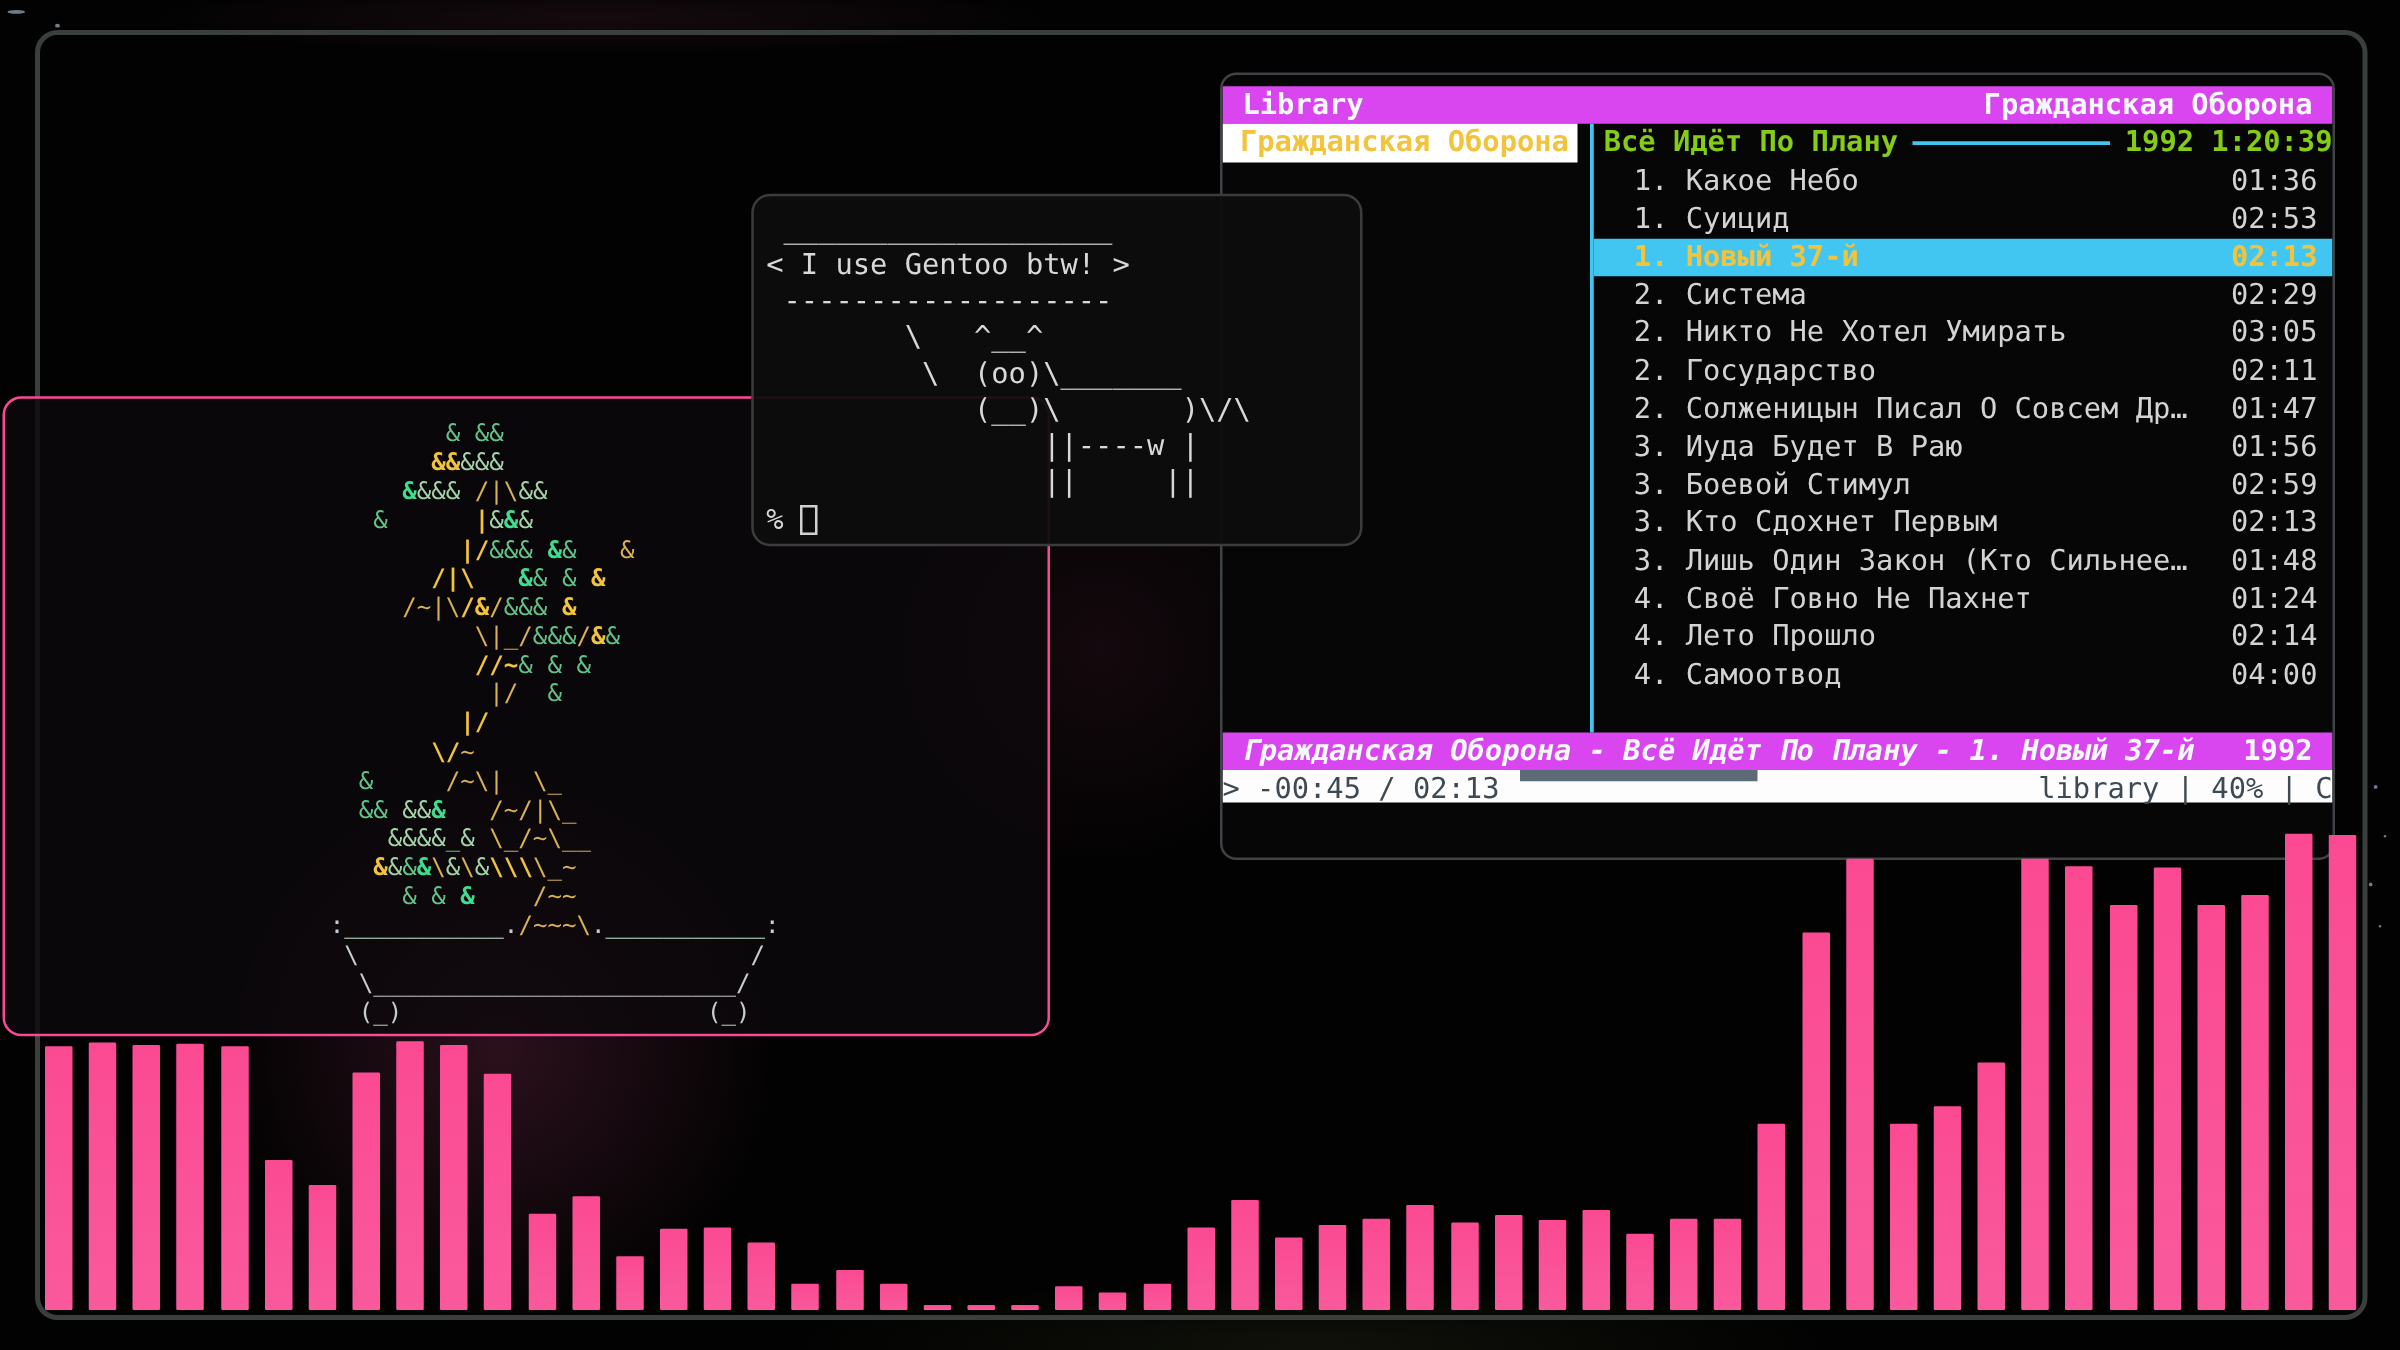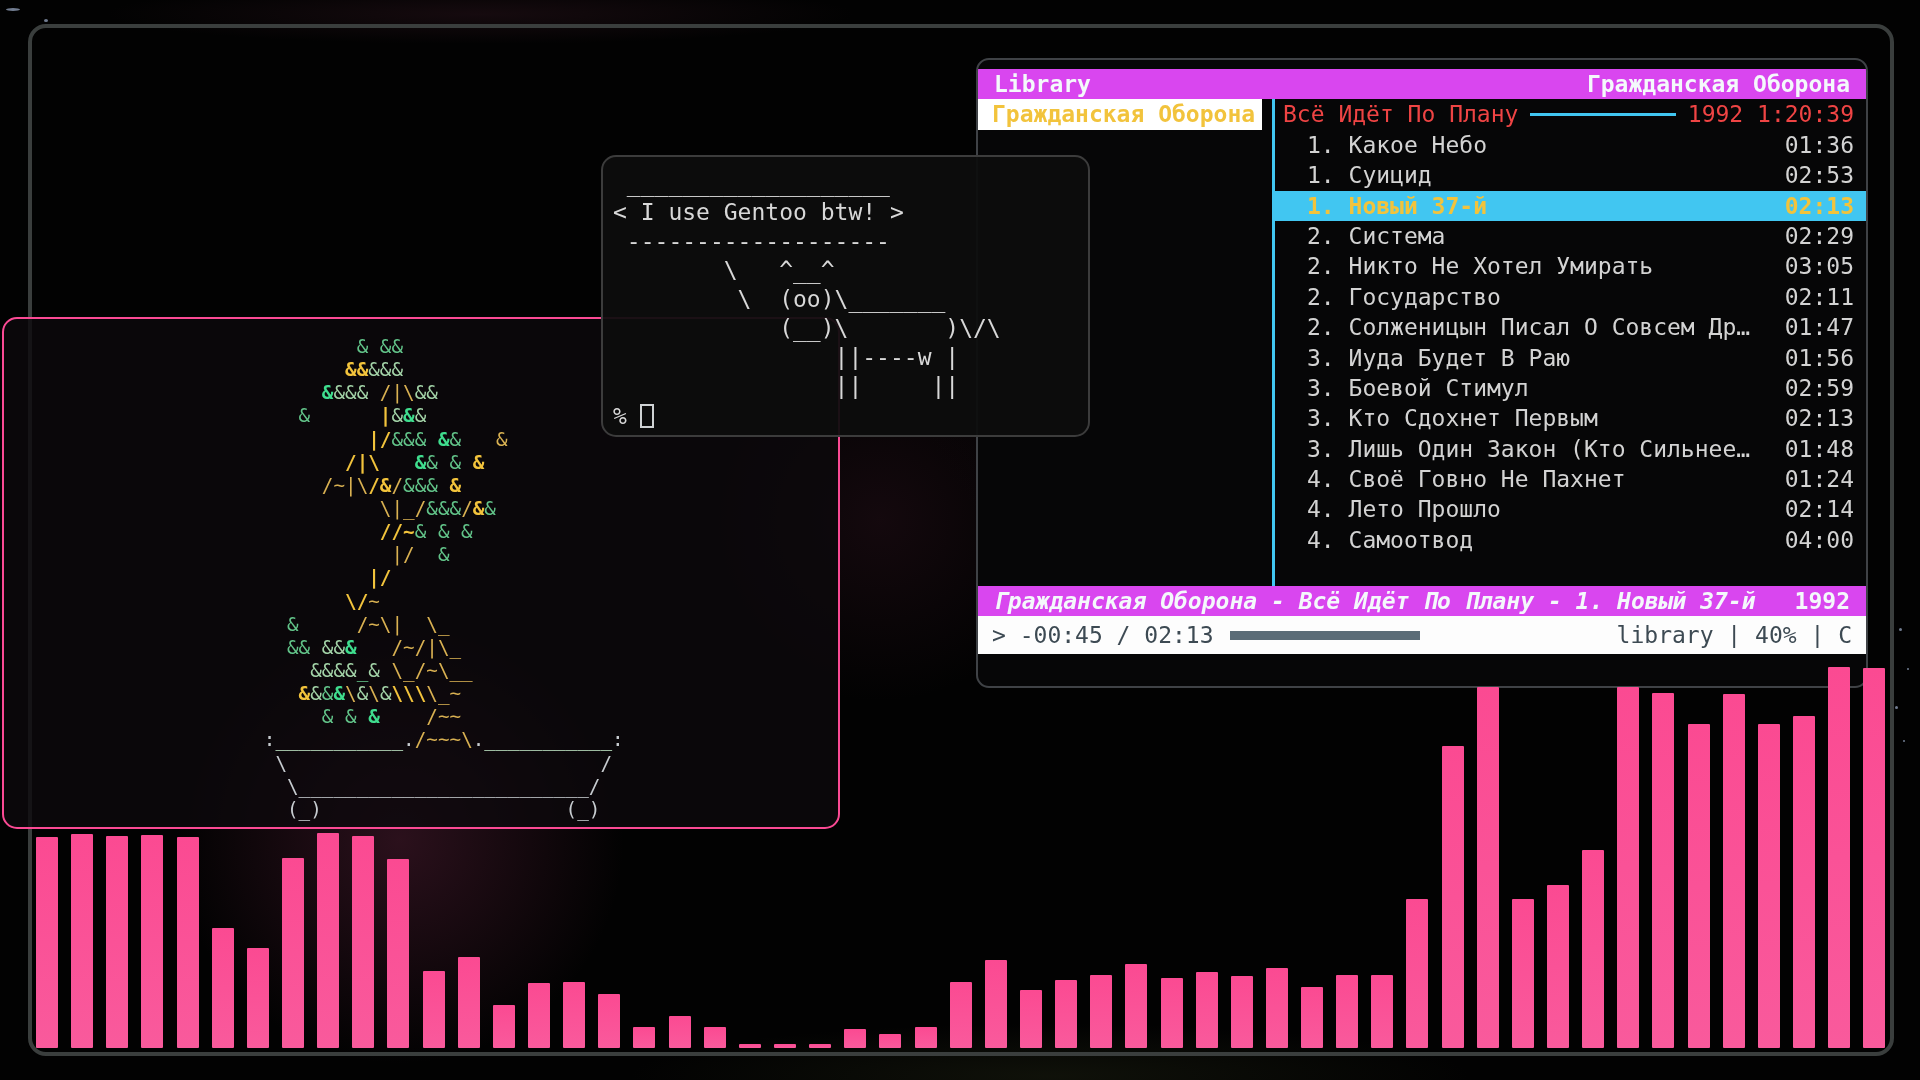--- a/index.html
+++ b/index.html
@@ -78,37 +78,37 @@
   .cmus-header .hr { flex:1; text-align:right; }
   .cmus-body { display:flex; height:486.4px; }
   .left-pane { width:284px; flex:none; }
   .artist-row {
     height:30.4px; background:#ffffff; color:#f2c33c; font-weight:bold;
     padding:0 14px; display:flex; align-items:center; white-space:nowrap;
   }
   .vsep { width:3px; flex:none; background:#41c6f1; margin-left:10px; }
   .right-pane { flex:1; display:flex; flex-direction:column; }
   .album-row {
-    height:30.4px; display:flex; align-items:center; font-weight:normal; color:#ef4444;
-    padding:0 12px 0 8px; white-space:nowrap;
+    height:30.4px; display:flex; align-items:center; font-weight:bold; color:#84cc16;
+    padding:0 0 0 8px; white-space:nowrap;
   }
   .album-row .aline { flex:1; height:3px; background:#41c6f1; margin:0 12px; }
   .trk {
     height:30.4px; display:flex; align-items:center; padding:0 12px 0 32px; white-space:nowrap;
   }
   .trk .tt { flex:1; overflow:hidden; }
   .trk .td { flex:none; }
   .trk.sel { background:#41c6f1; color:#f2c33c; font-weight:bold; }
   .nowplaying {
     height:30.4px; display:flex; align-items:center; padding:0 16px; white-space:nowrap;
   }
   .nowplaying .npl { flex:1;font-style:italic; }
   .statusbar {
-    height:38px; background:#fdfdfd; color:#3d4a53; display:flex; align-items:center;
-    padding:0 14px; white-space:nowrap;
+    height:26px; background:#fdfdfd; color:#3d4a53; display:flex; 
+    padding:0 0; white-space:nowrap;
   }
   .progress { width:190px; height:9px; background:#5b6c77; margin-left:16px; flex:none; }
   .statusbar .spacer { flex:1; }
 </style>
 </head>
 <body>
 
 <div class="star" style="left:6px;  top:8px;   width:14px; height:3px;"></div>
 <div class="star" style="left:44px; top:19px;  width:4px;  height:3px;"></div>
 <div class="star" style="left:1899px; top:628px; width:3px; height:3px;"></div>

